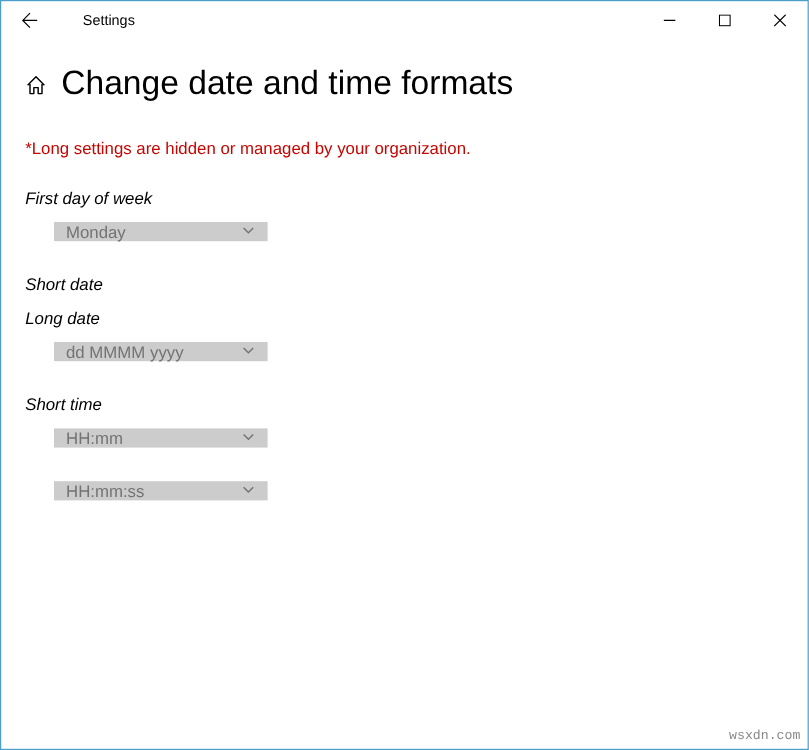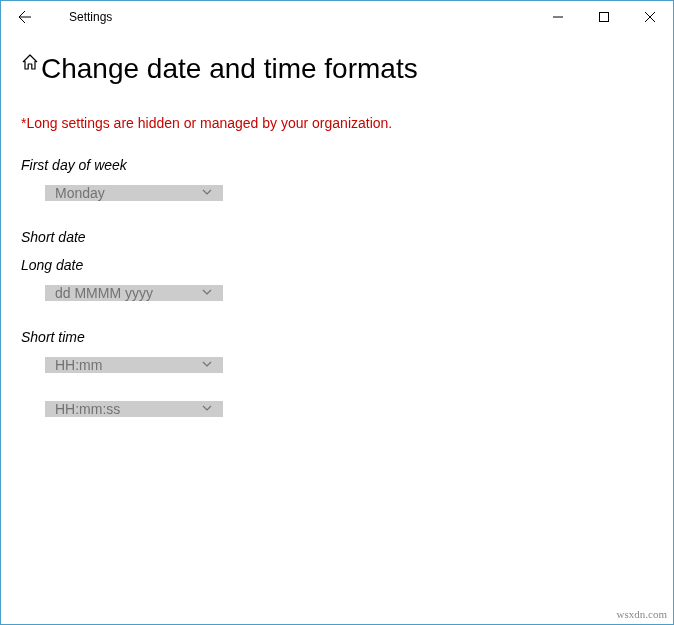--- a/index.html
+++ b/index.html
@@ -41,22 +41,22 @@
       display: flex;
       align-items: center;
       justify-content: center;
       cursor: pointer;
     }
     .content {
       padding: 20px 20px 0 20px;
     }
     .heading-row {
       display: flex;
-      align-items: flex-start;
-      gap: 2px;
+      align-items: flex-end;
+      gap: 12px;
       margin-bottom: 30px;
     }
     .heading-row .home-icon {
       cursor: pointer;
     }
     .heading {
       font-size: 28px;
       font-weight: 350;
       color: #000;
     }
@@ -90,21 +90,21 @@
       right: 10px;
       top: 50%;
       transform: translateY(-50%);
     }
     .watermark {
       position: absolute;
       bottom: 4px;
       right: 6px;
       font-size: 11px;
       color: #888;
-      font-family: Liberation Serif, serif;
+      font-family: Liberation Mono, monospace;
     }
   </style>
 </head>
 <body>
 
 <div class="titlebar">
   <div class="back">
     <svg width="16" height="16" viewBox="0 0 16 16">
         <path d="M8 2 L2 8 L8 14 M2 8 L14 8" stroke="#000" stroke-width="1" fill="none"></path>
       </svg>

